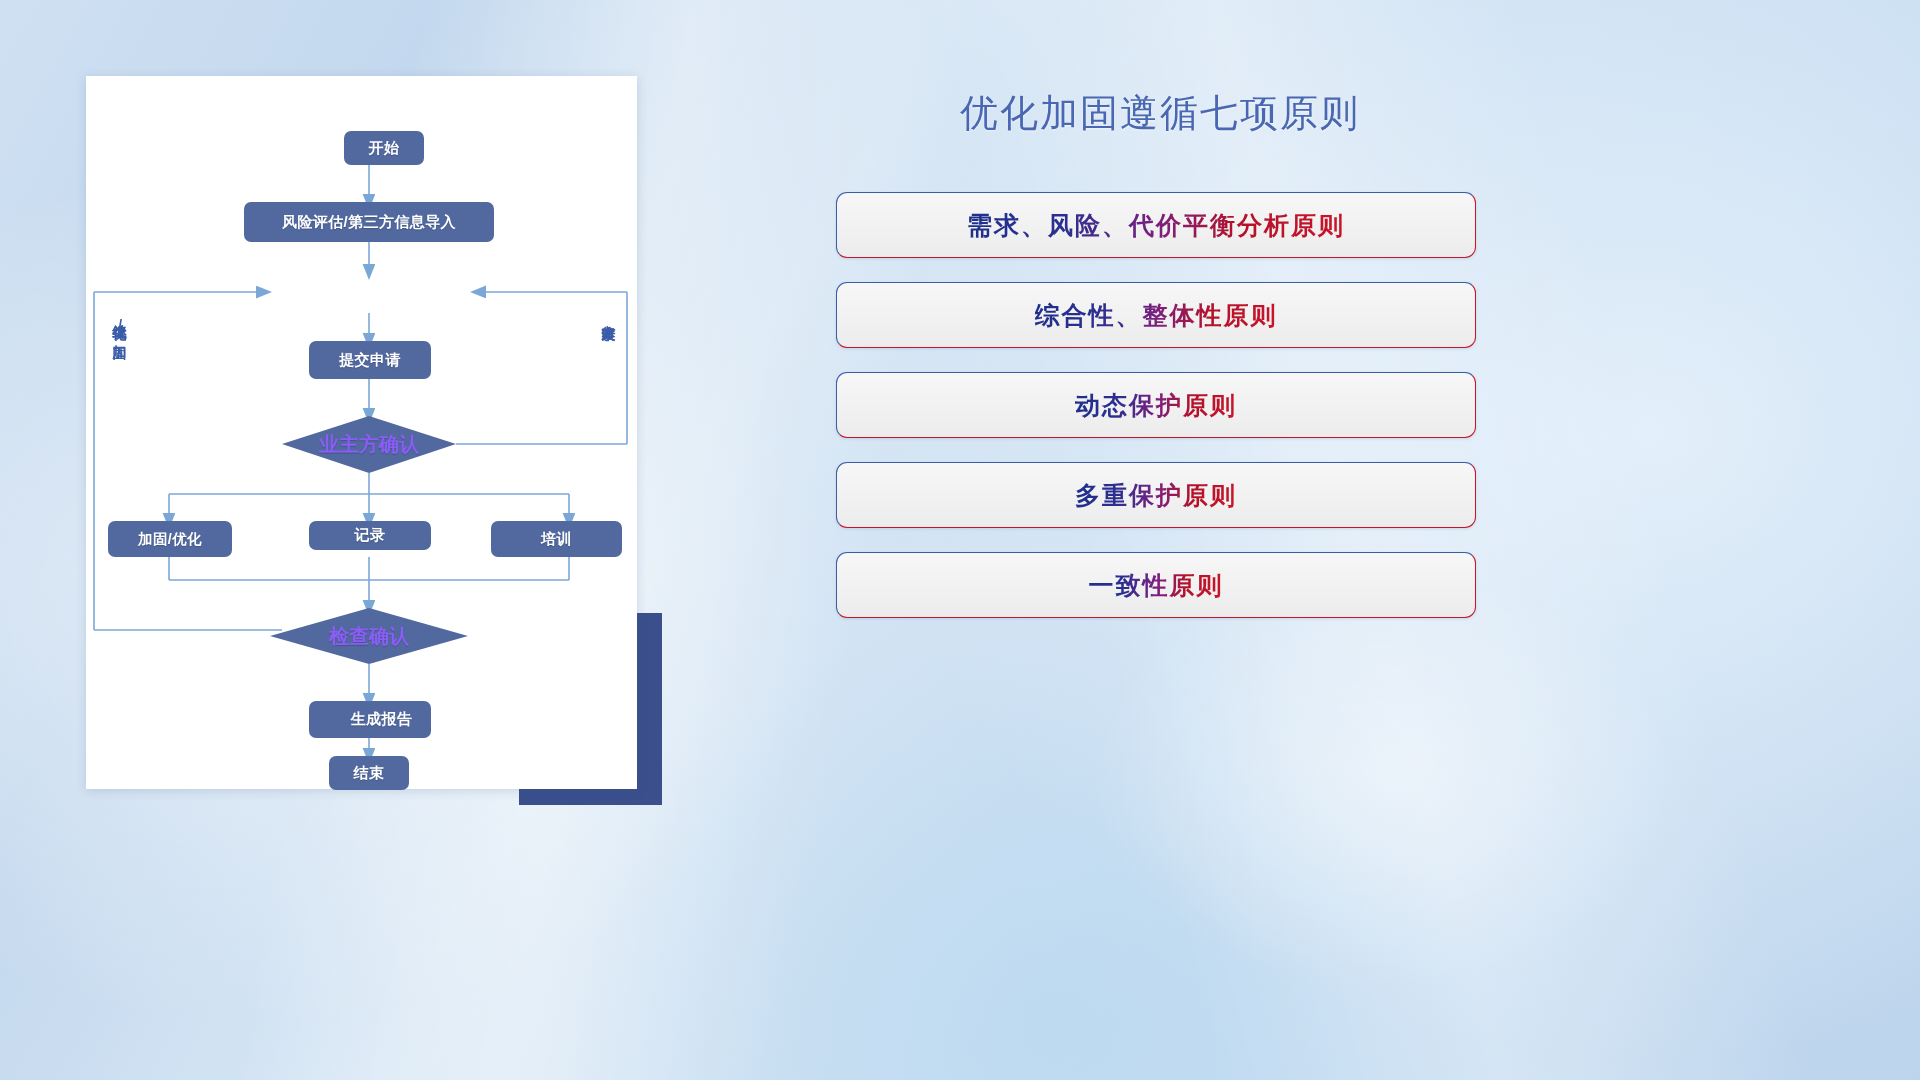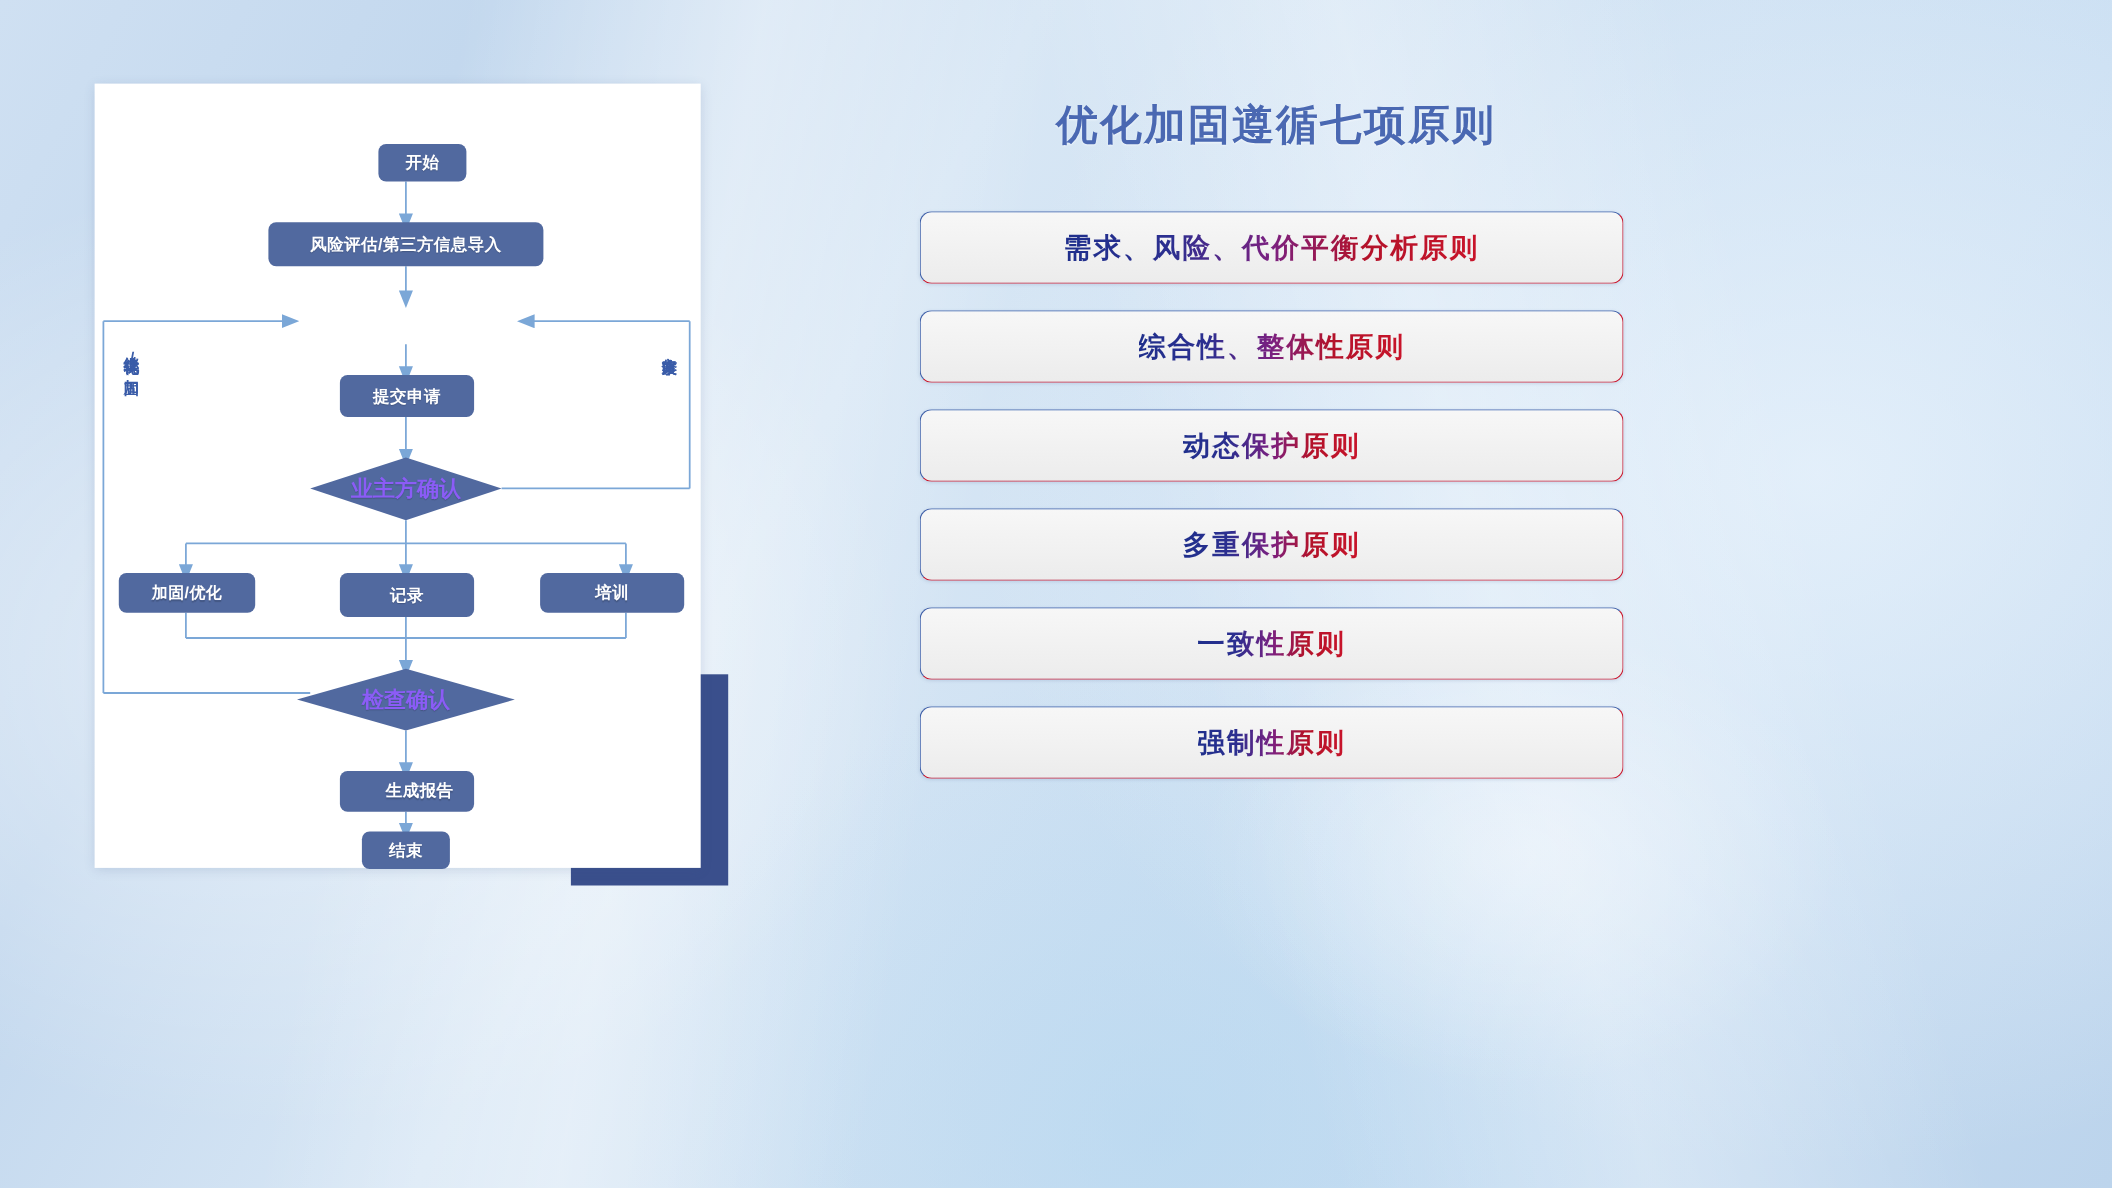--- a/index.html
+++ b/index.html
@@ -76,21 +76,21 @@
     white-space: nowrap;
   }
 
   
   .right-title {
     position: absolute;
     left: 830px; top: 88px;
     width: 660px;
     text-align: center;
     font-size: 38px;
-    font-weight: bold;
+    font-weight: normal;
     color: #4a68b2;
     letter-spacing: 2px;
     text-shadow: 0 1px 2px rgba(255,255,255,0.6);
   }
   .pill-list {
     position: absolute;
     left: 836px; top: 192px;
     width: 640px;
   }
   .pill {
@@ -178,21 +178,21 @@
 
       <div class="node" style="left:158px; top:126px; width:250px; height:40px;text-align:right;">风险评估/第三方信息导入</div>
 
 
       <div class="node" style="left:223px; top:265px; width:122px; height:38px;">提交申请</div>
 
       <div class="diamond-label" style="left:196px; top:352px; width:174px; height:32px;">业主方确认</div>
 
       <div class="node small" style="left:22px; top:445px; width:124px; height:36px;">加固/优化</div>
 
-      <div class="node" style="left:223px; top:445px; width:122px; height:40px;text-align:right;">记录</div>
+      <div class="node" style="left:223px; top:445px; width:122px; height:29px;text-align:right;">记录</div>
 
       <div class="node" style="left:405px; top:445px; width:131px; height:36px;">培训</div>
 
       <div class="diamond-label" style="left:184px; top:544px; width:198px; height:32px;">检查确认</div>
 
       <div class="node" style="left:223px; top:625px; width:122px; height:37px;padding-left:23px;">生成报告</div>
 
       <div class="node" style="left:243px; top:680px; width:80px; height:34px;">结束</div>
 
       <div class="vlabel" style="left:26px; top:237px; height:140px;">继续优化/加固</div>
@@ -219,20 +219,17 @@
     </div>
 
     <div class="pill">
       <span class="pill-text">多重保护原则</span>
     </div>
 
     <div class="pill">
       <span class="pill-text">一致性原则</span>
     </div>
 
-    <div class="pill">
-      <span class="pill-text">强制性原则</span>
-    </div>
 
 
   </div>
 
 </div>
 
 </body></html>

